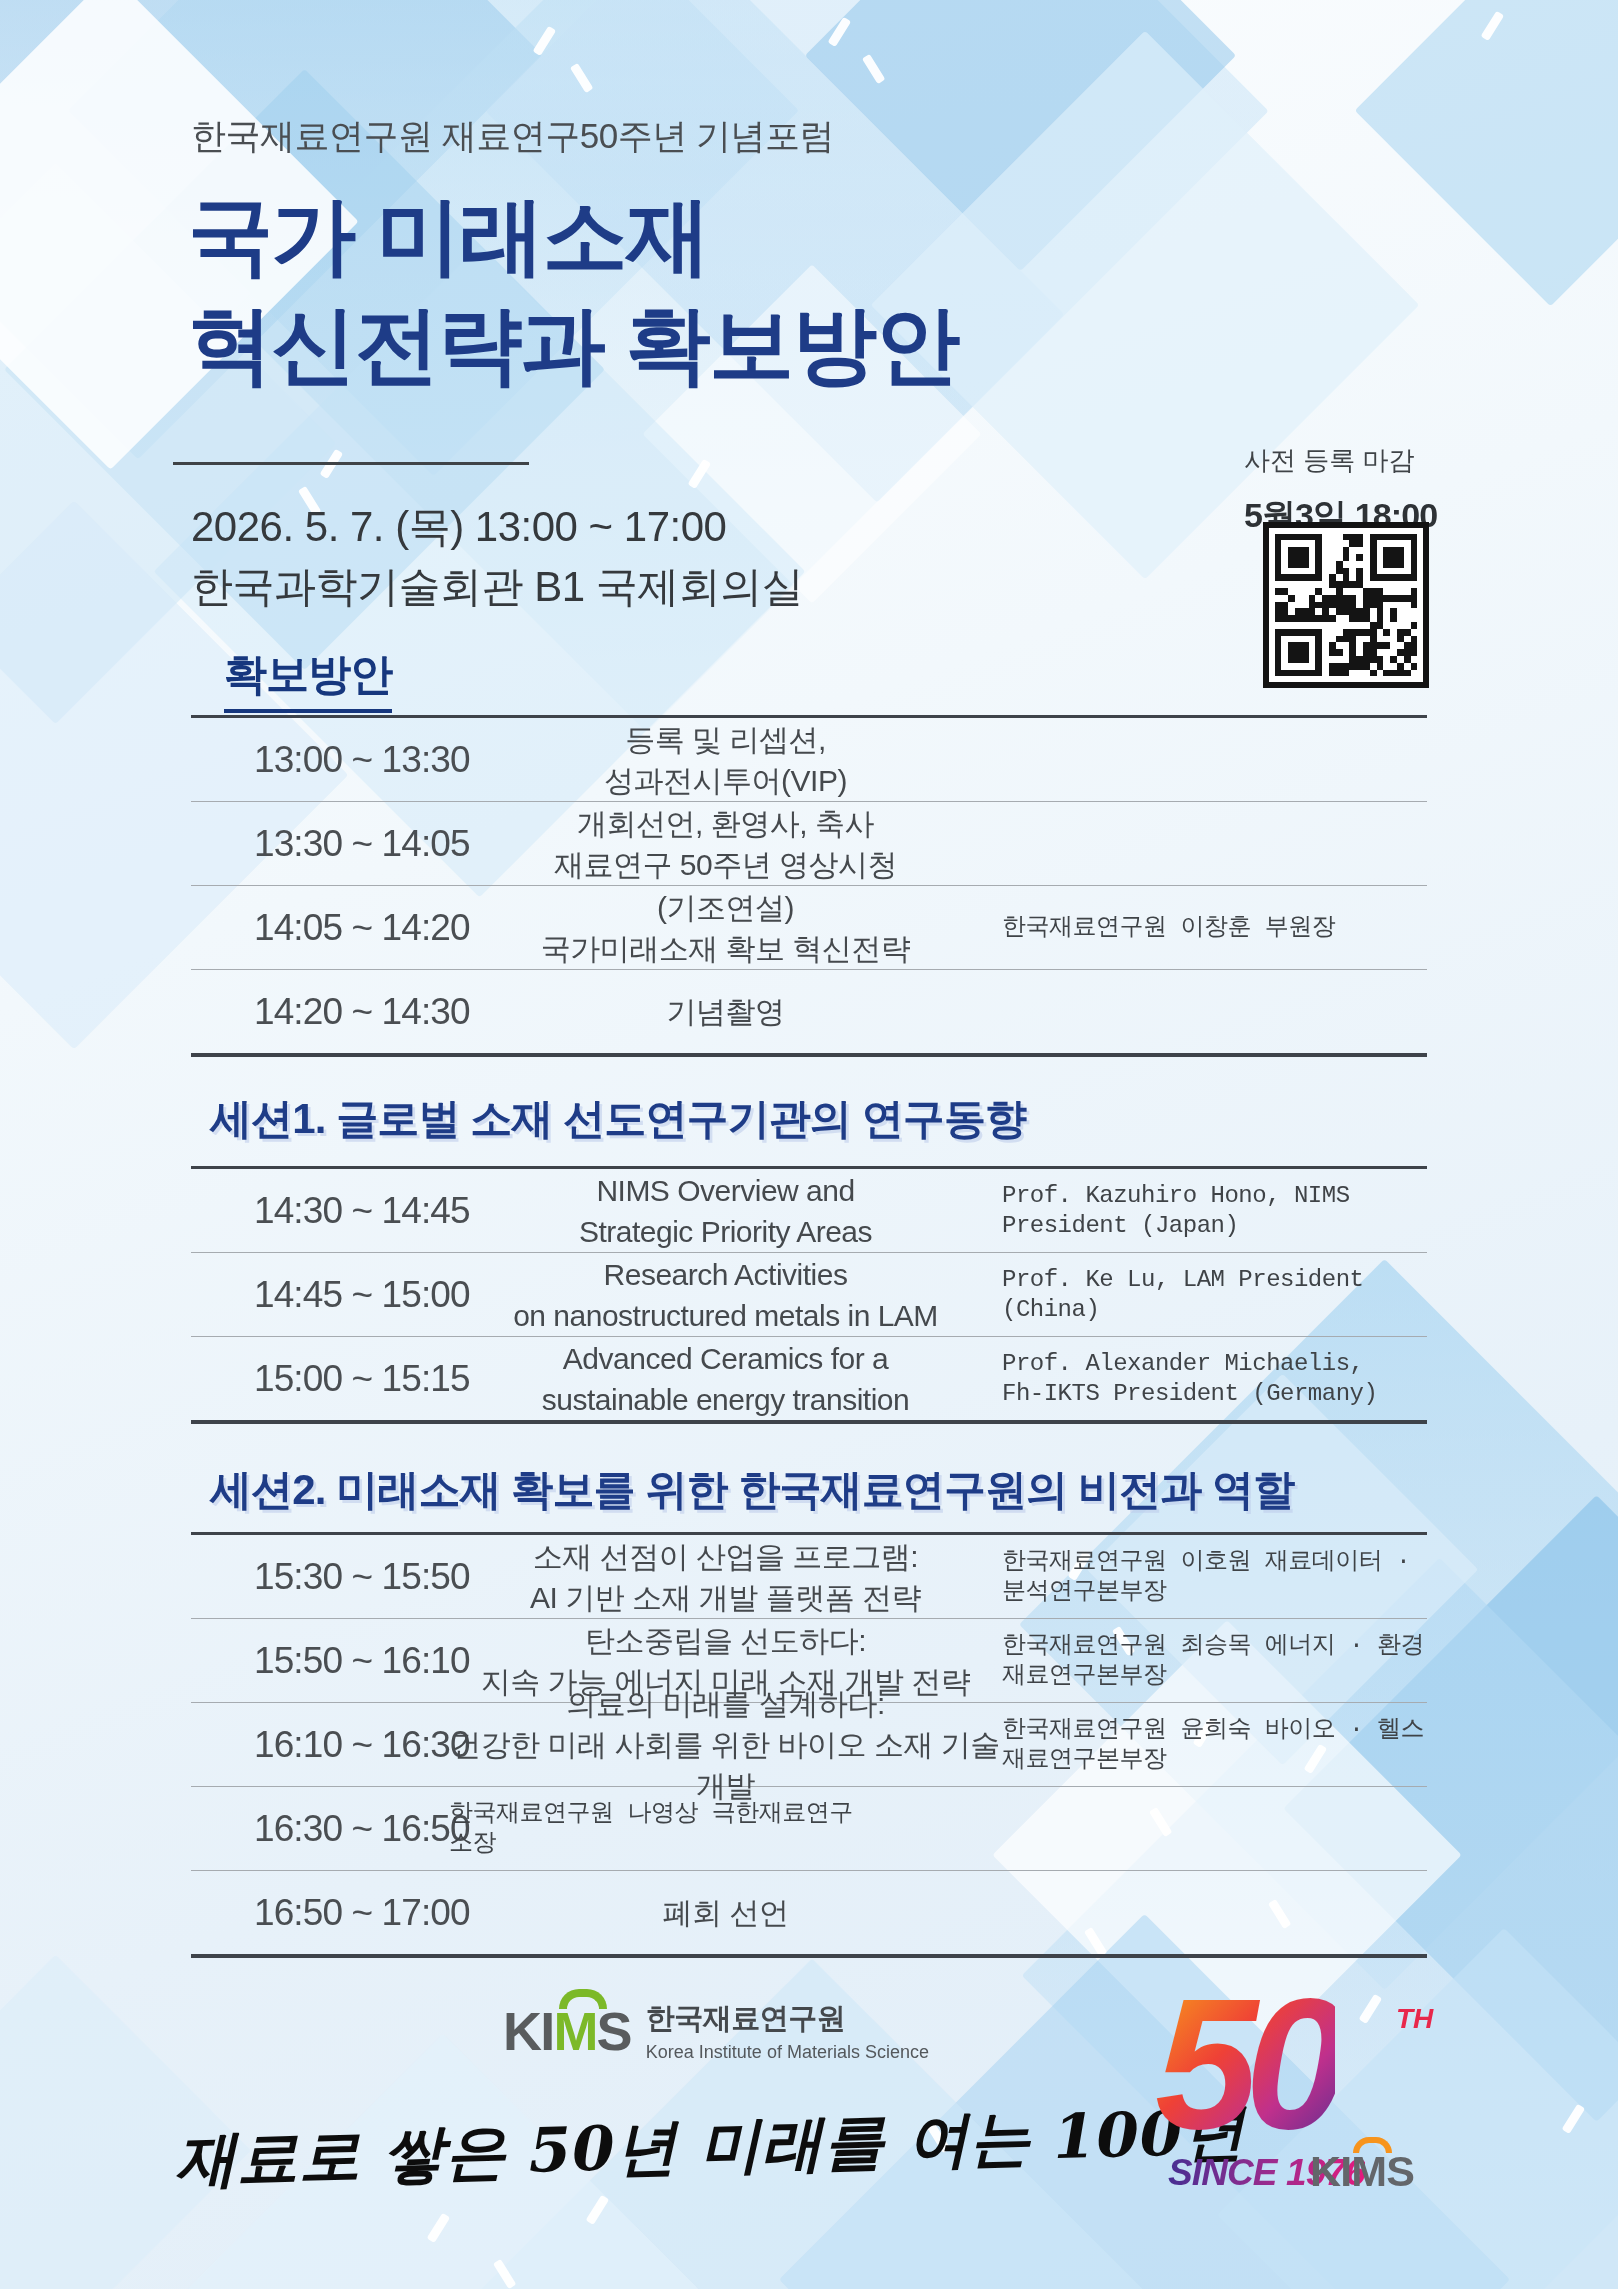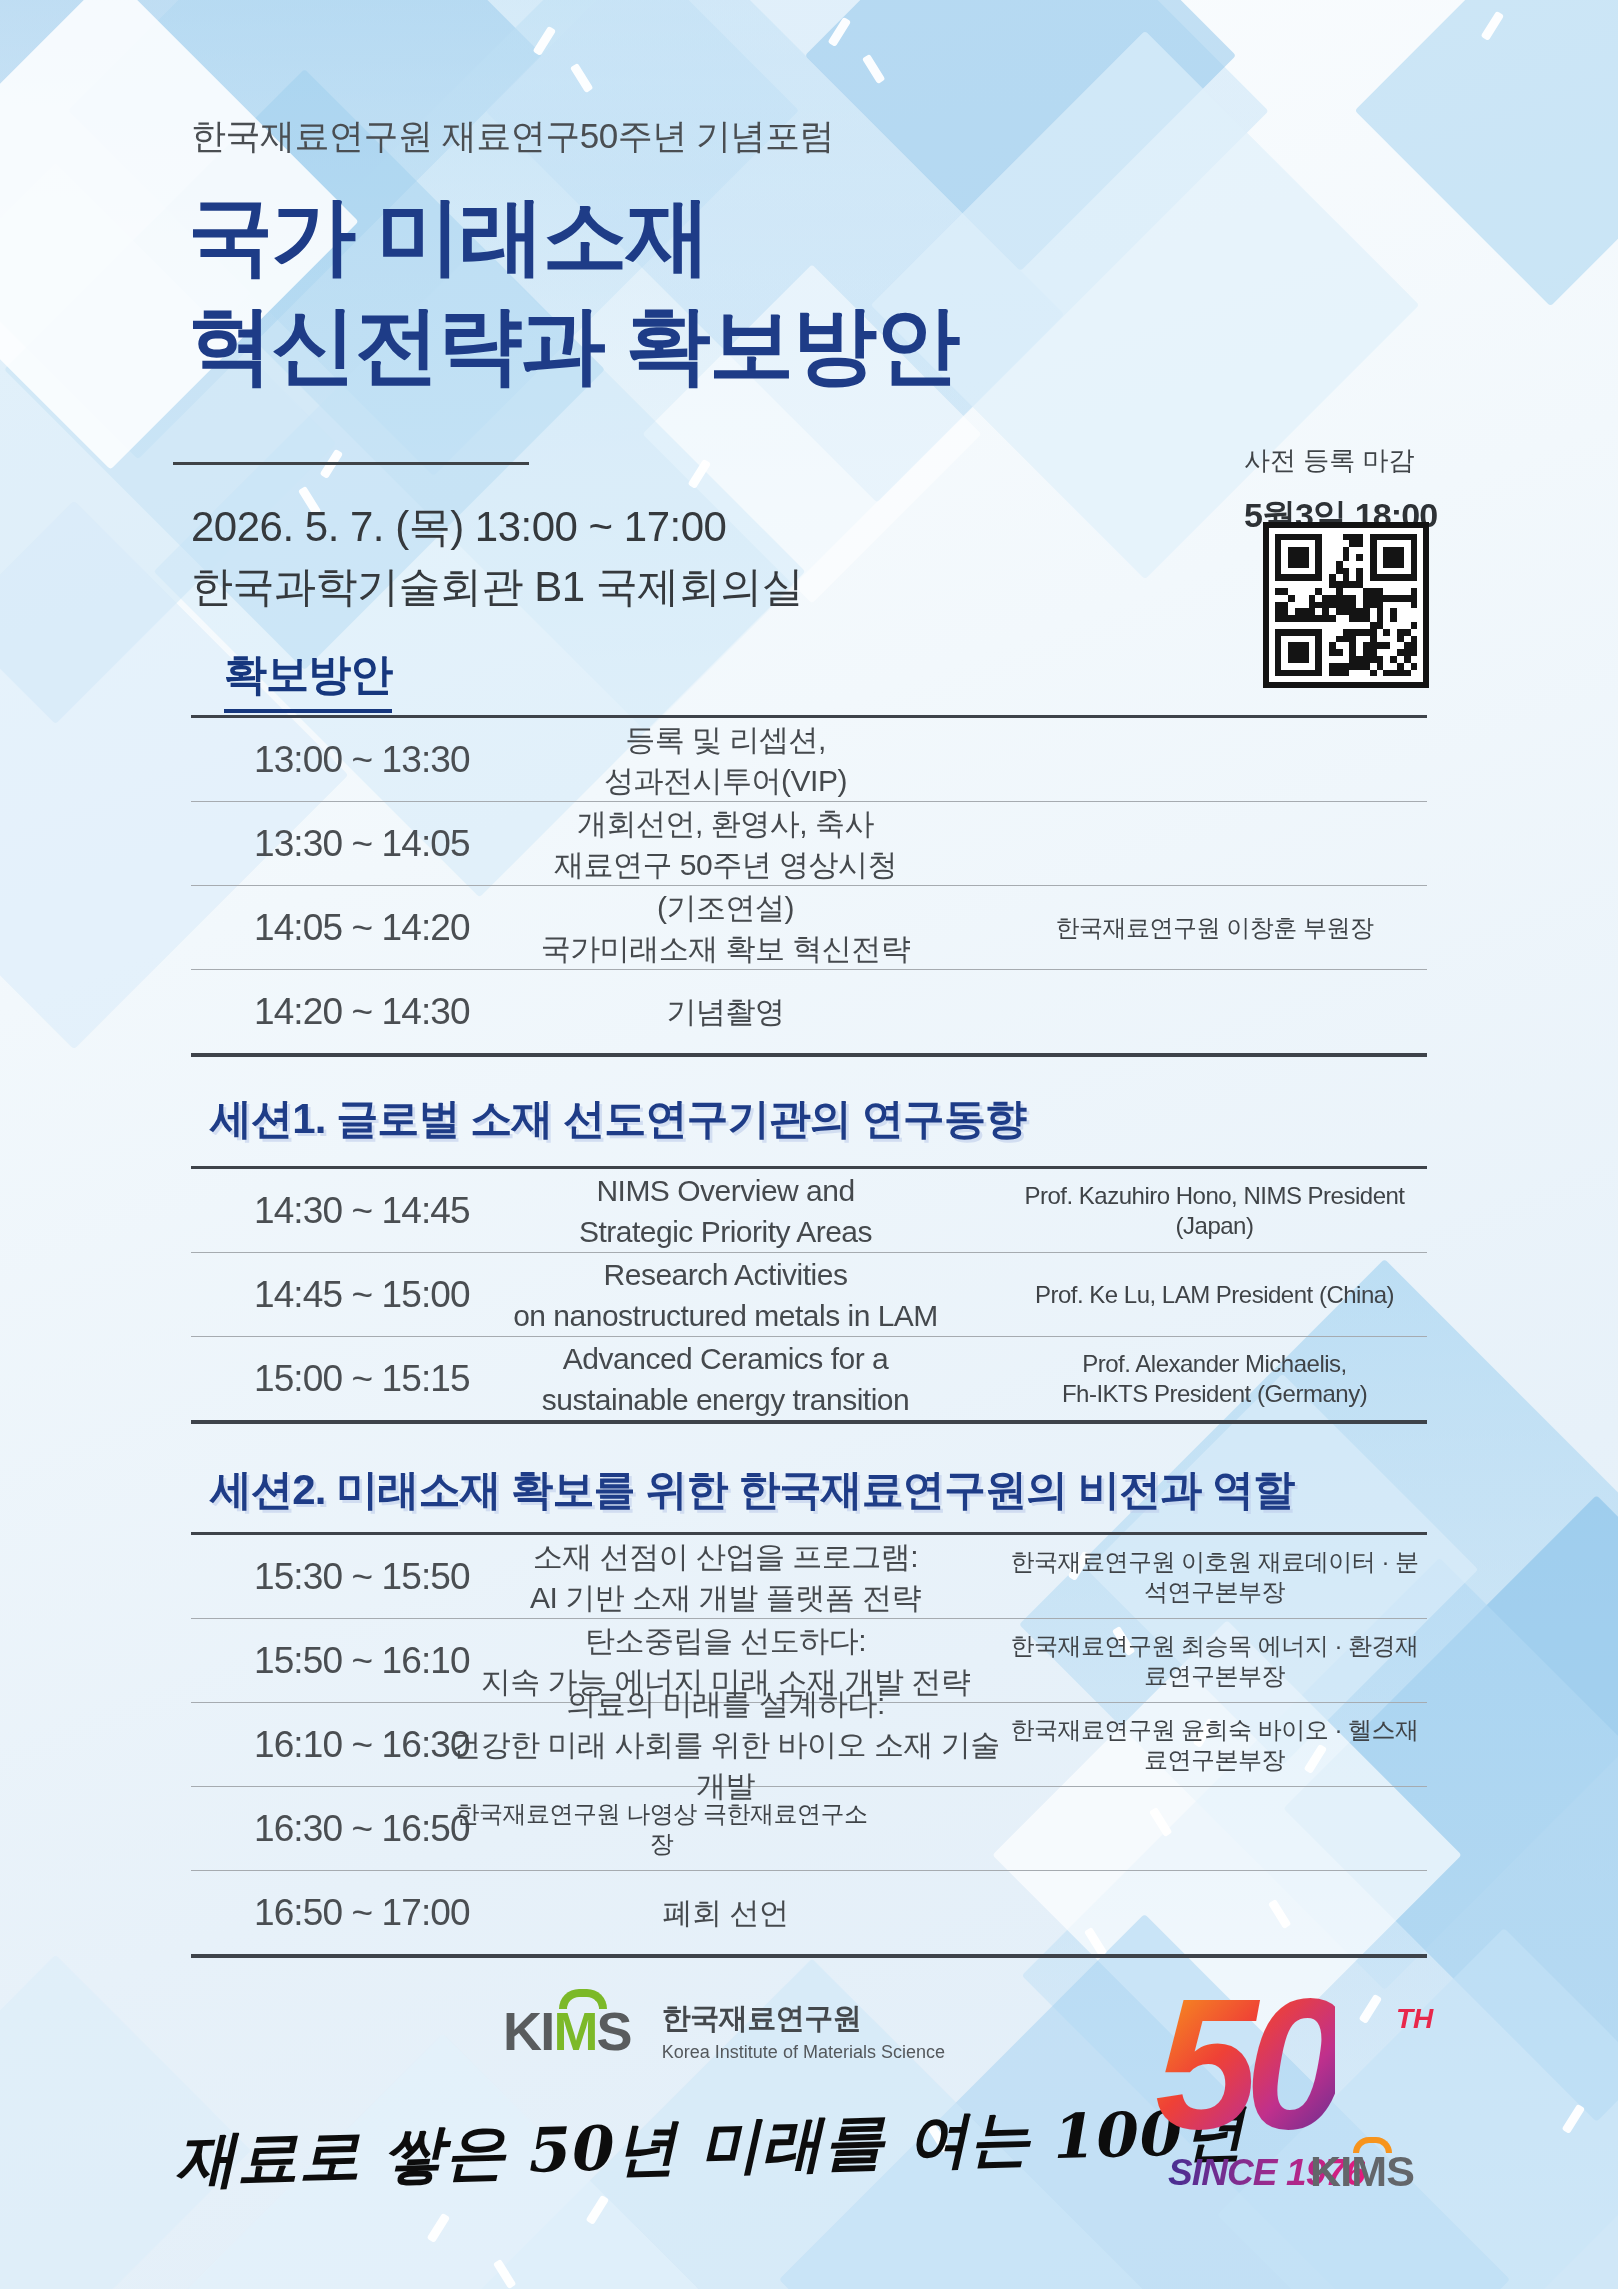--- a/index.html
+++ b/index.html
@@ -36,32 +36,32 @@
   .h-session{position:absolute;font-size:42px;font-weight:800;color:#1e3c87;letter-spacing:-0.9px;
              text-shadow:2.8px 2.8px 0 rgba(187,203,233,.55);}
   
   .sched{position:absolute;left:191px;width:1236px;
          border-top:3.7px solid #3e434a;border-bottom:4.6px solid #3e434a;}
   .row{display:flex;align-items:center;height:83px;}
   .row + .row{border-top:1.8px solid #a6abb0;}
   .cell-time{width:258px;box-sizing:border-box;padding-left:63px;font-size:37px;color:#4a4e52;
              letter-spacing:-0.9px;white-space:nowrap;}
   .cell-title{flex:1;text-align:center;font-size:30px;line-height:41px;color:#45494d;letter-spacing:-0.5px;}
-  .cell-speaker{width:425px;text-align:center;font-size:24px;line-height:30px;color:#3f4347;letter-spacing:-0.5px;}
+  .cell-speaker{width:425px;font-size:24px;line-height:30px;color:#3f4347;letter-spacing:-0.5px;font-family:Liberation Mono, monospace;}
   
   .ministry{position:absolute;left:192px;top:2001px;display:flex;align-items:center;}
   .ministry-mark{width:54px;height:54px;margin-right:16.6px;}
   .ministry-ko{font-size:28px;font-weight:700;color:#33383d;letter-spacing:-0.5px;}
   .ministry-en{font-size:14.8px;font-weight:700;color:#33383d;margin-top:3.7px;}
   .kims{position:absolute;left:503px;top:1999px;display:flex;align-items:center;}
   .kims-word{position:relative;font-size:54px;font-weight:800;color:#595c5e;letter-spacing:-1.8px;line-height:54px;}
   .kims-word .m-green{color:#7cb928;}
   .kims-arch{position:absolute;left:56px;top:-14.8px;width:48px;height:20px;
              border:8.3px solid #7cb928;border-bottom:none;border-radius:28px 28px 0 0;box-sizing:border-box;}
-  .kims-names{margin-left:31px;}
+  .kims-names{margin-left:15px;}
   .kims-ko{font-size:29px;font-weight:700;color:#44484c;letter-spacing:-0.5px;}
   .kims-en{font-size:18px;color:#54585c;margin-top:2.8px;}
   .slogan{position:absolute;left:175px;top:2106px;font-family:"DejaVu Serif",serif;font-style:italic;
           font-weight:700;font-size:61px;color:#0d0d0d;letter-spacing:0.9px;transform:rotate(-1.5deg);
           white-space:nowrap;}
   
   .anniv{position:absolute;left:1144px;top:1975px;width:332px;height:249px;}
   .n50{position:absolute;left:11px;top:3.7px;font-size:185px;line-height:171px;font-weight:800;
        font-style:italic;letter-spacing:-13px;
        background:linear-gradient(135deg,#f7941d 5%,#ef4136 40%,#c0308c 70%,#5b2d91 100%);

